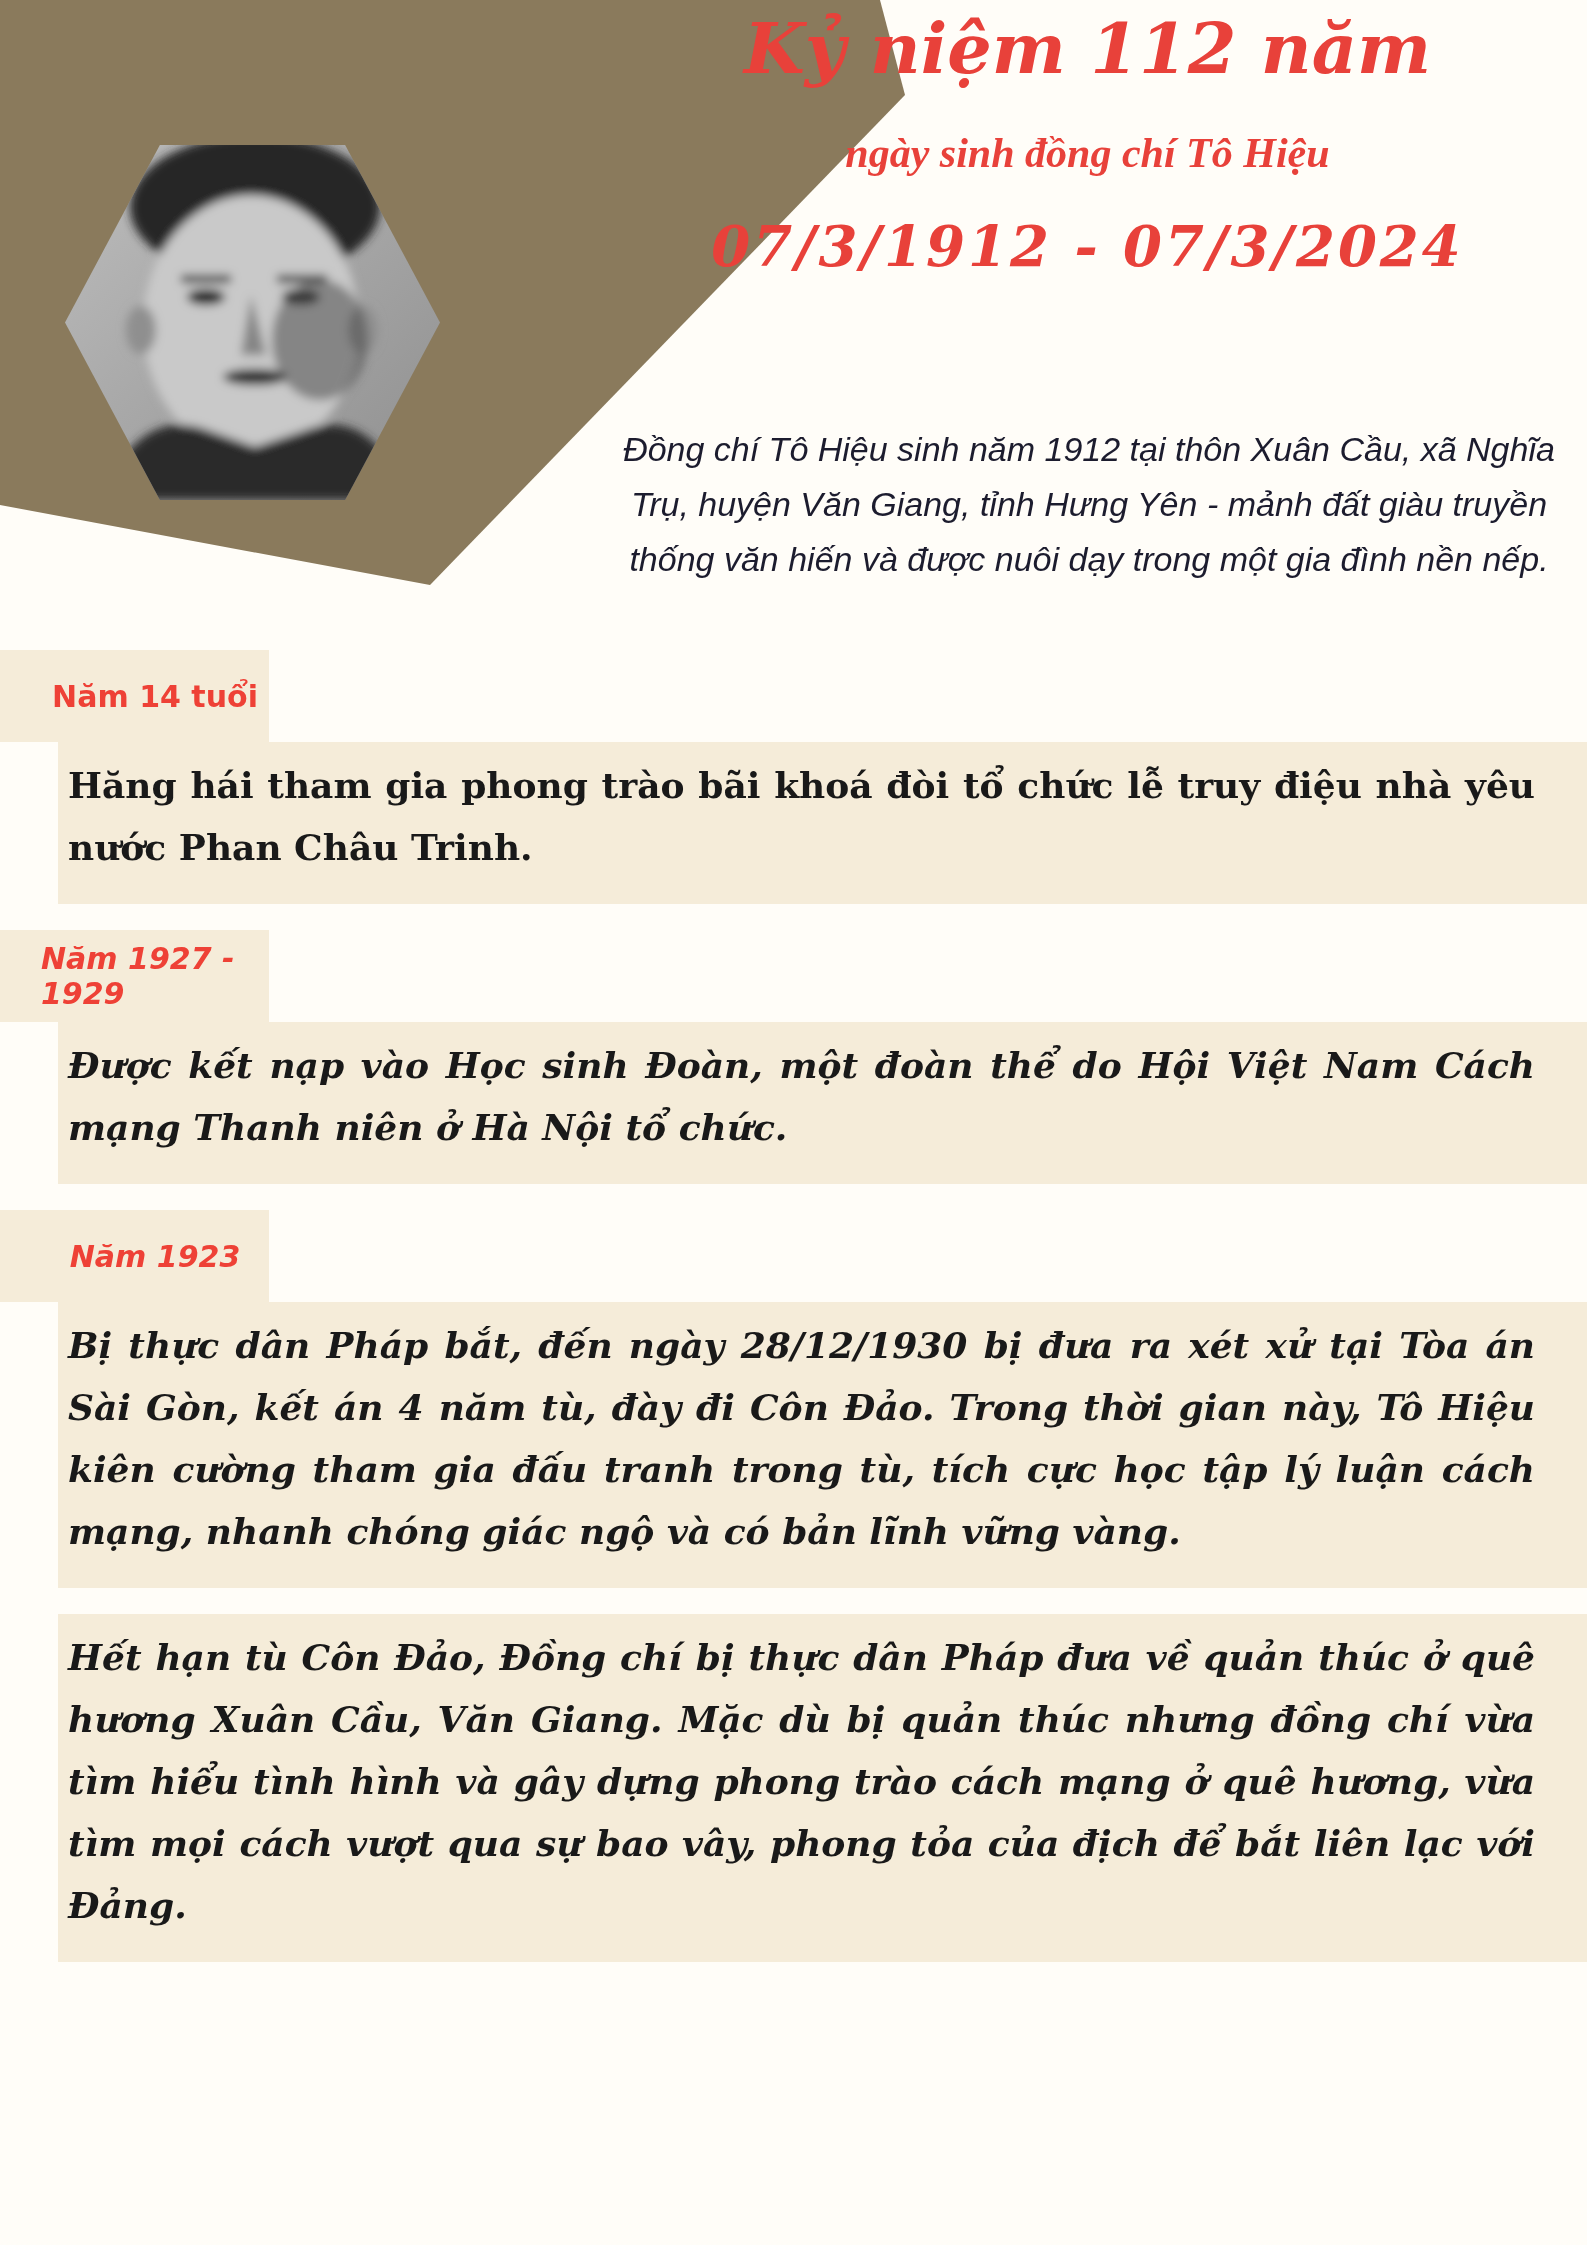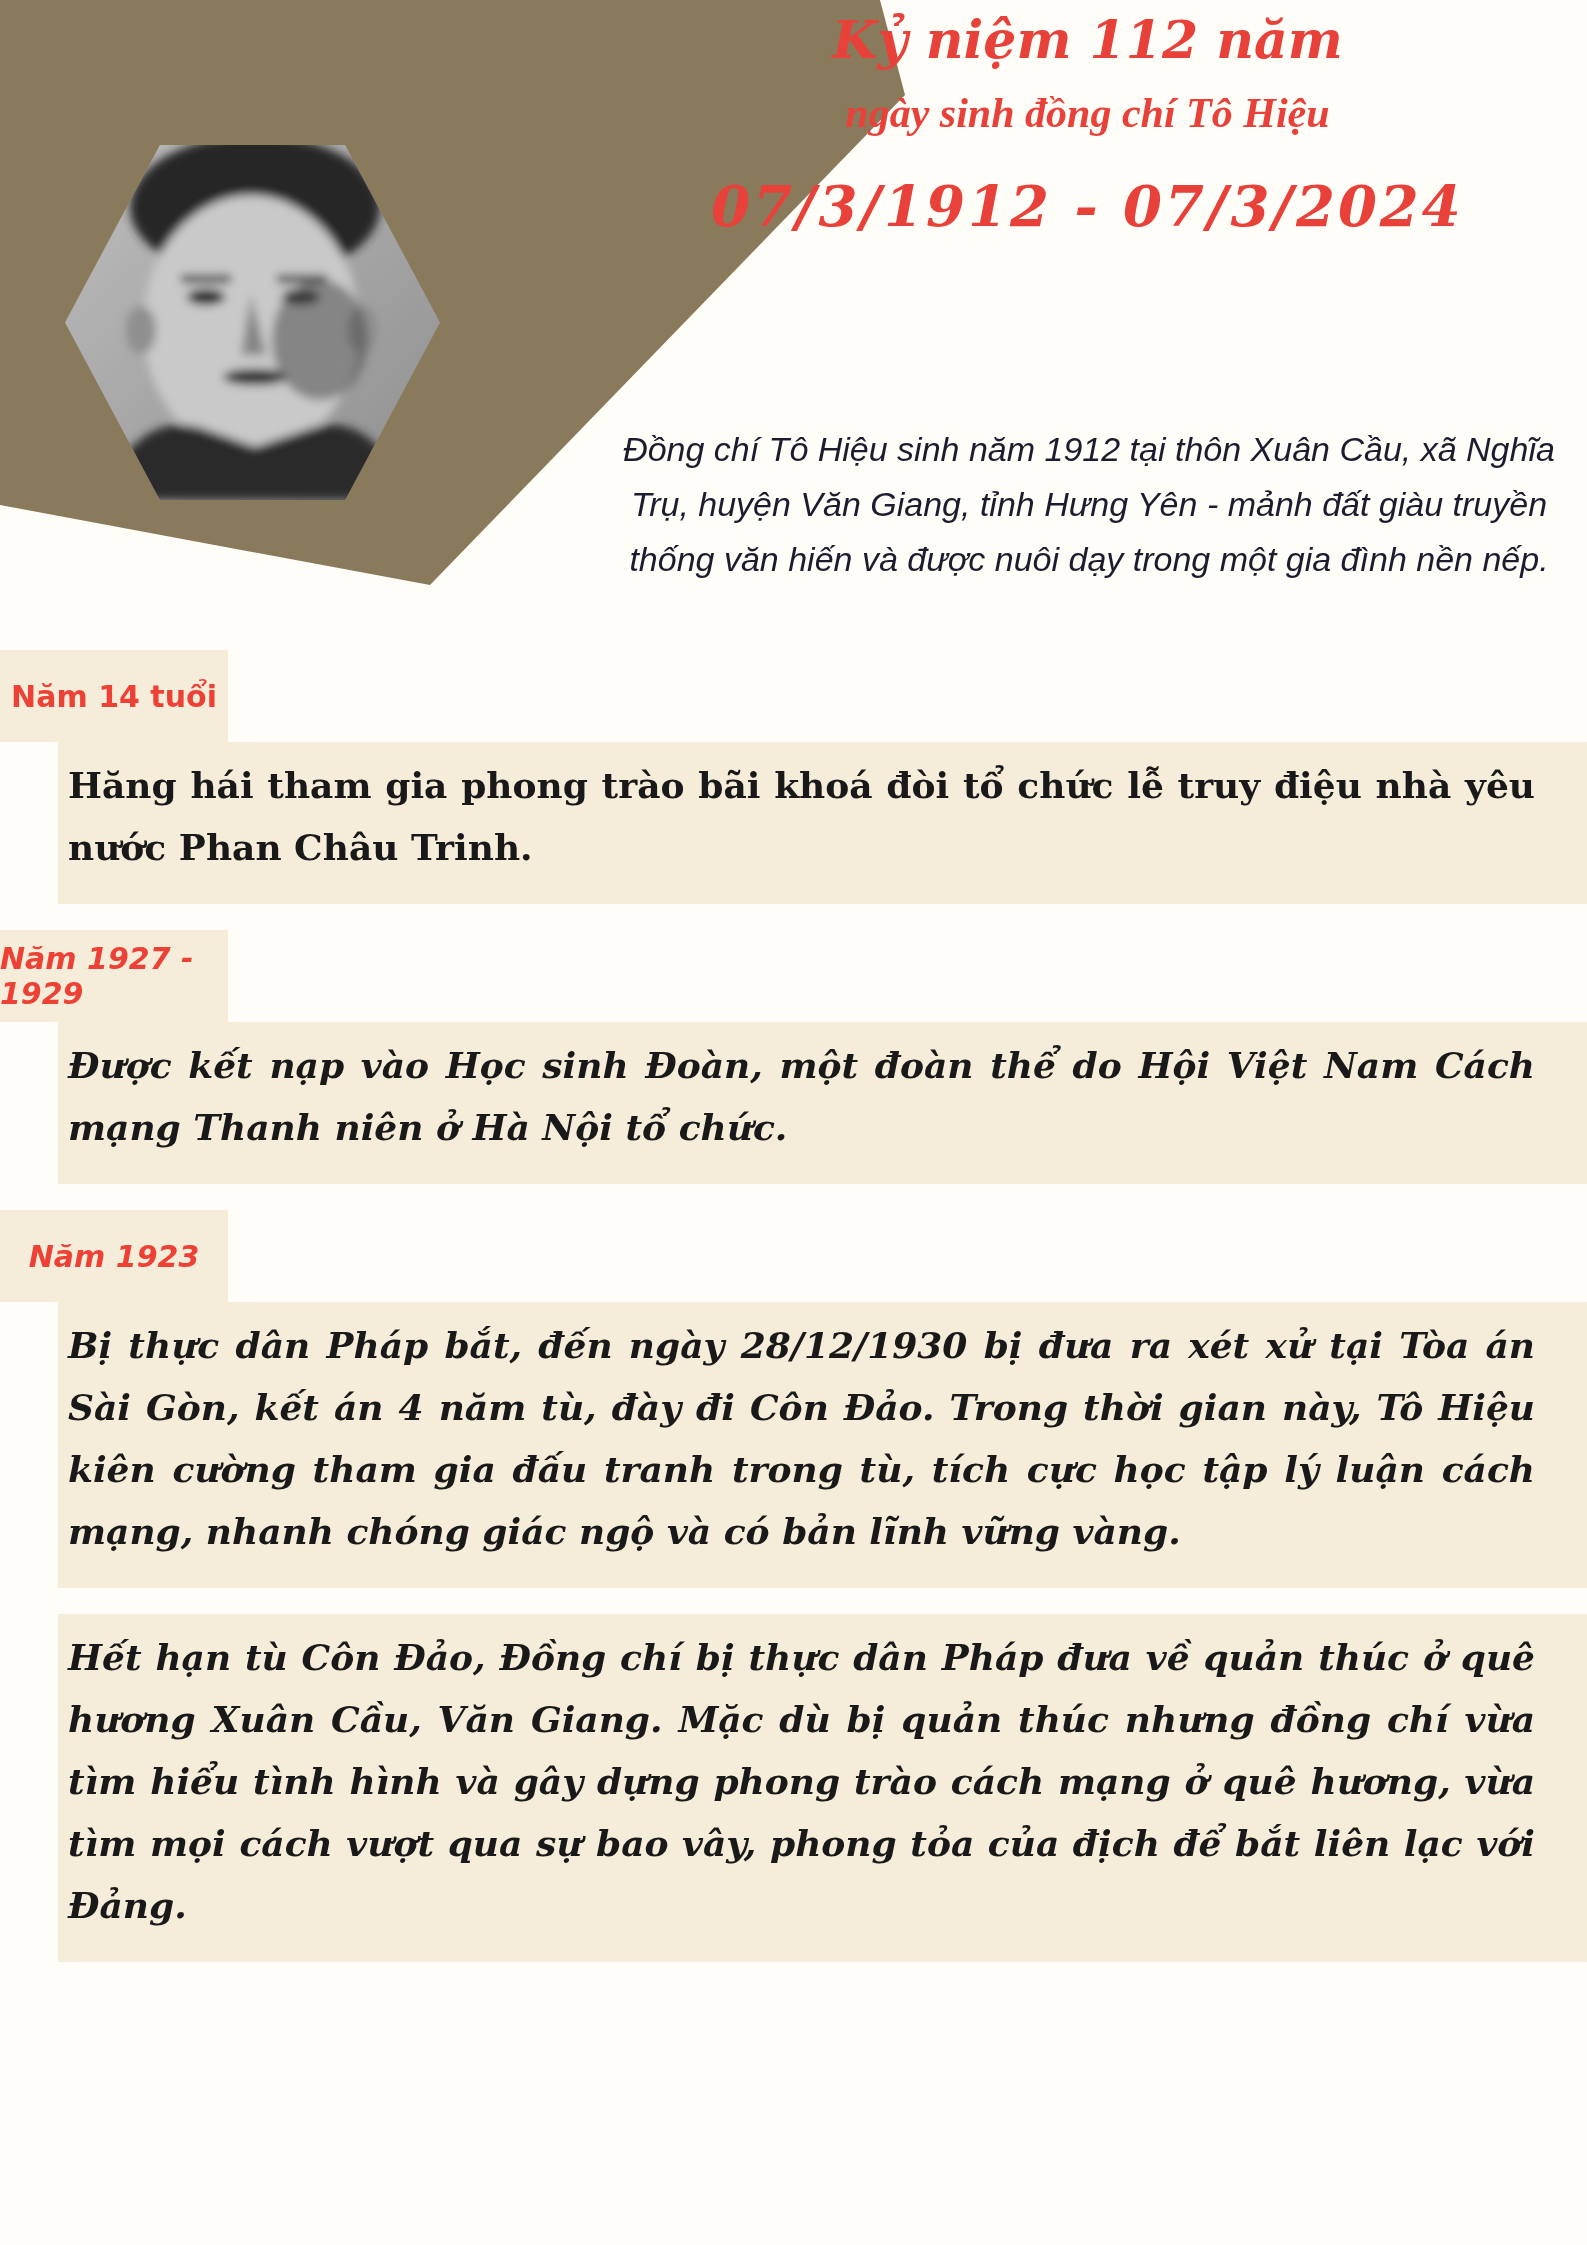--- a/index.html
+++ b/index.html
@@ -42,21 +42,21 @@
     clip-path:polygon(0 50%,25.3% 0,74.7% 0,100% 50%,74.7% 100%,25.3% 100%);
   }
   .portrait-hex svg{display:block;width:100%;height:100%;}
 
   
   .title-block{
     position:absolute;left:595px;top:14px;width:985px;
     text-align:center;color:#e8413a;
     font-family:"DejaVu Serif", serif;font-style:italic;font-weight:bold;
   }
-  .title-line1{font-size:52px;line-height:1.0;margin-bottom:26px;}
+  .title-line1{font-size:70px;line-height:1.0;margin-bottom:48px;}
   .title-line2{font-size:42px;line-height:1.0;margin-bottom:44px;font-family:Liberation Serif, serif;}
   .title-line3{font-size:56px;line-height:1.0;letter-spacing:3px;}
 
   .intro{
     position:absolute;left:605px;top:422px;width:968px;
     font-family:"Liberation Sans", sans-serif;
     font-style:italic;font-weight:normal;
     font-size:34px;line-height:1.62;
     color:#1c1c2e;text-align:center;
   }
@@ -64,20 +64,21 @@
   
   .sections{position:absolute;left:0;top:650px;width:1587px;}
   .section + .section{margin-top:26px;font-style:italic;}
   .tag{
     width:228px;height:92px;
     background:#f5ecd9;
     display:flex;align-items:center;justify-content:center;
     font-family:"DejaVu Sans", sans-serif;
     font-weight:bold;font-size:30px;color:#ee4136;
     letter-spacing:0;
+    padding-left:41px;
   }
   .body-box{
     margin-left:58px;
     background:#f5ecd9;
     padding:12px 52px 26px 10px;
     font-family:"DejaVu Serif", serif;
     font-weight:bold;font-size:36px;line-height:62px;
     color:#191919;text-align:justify;
   }
 </style>

